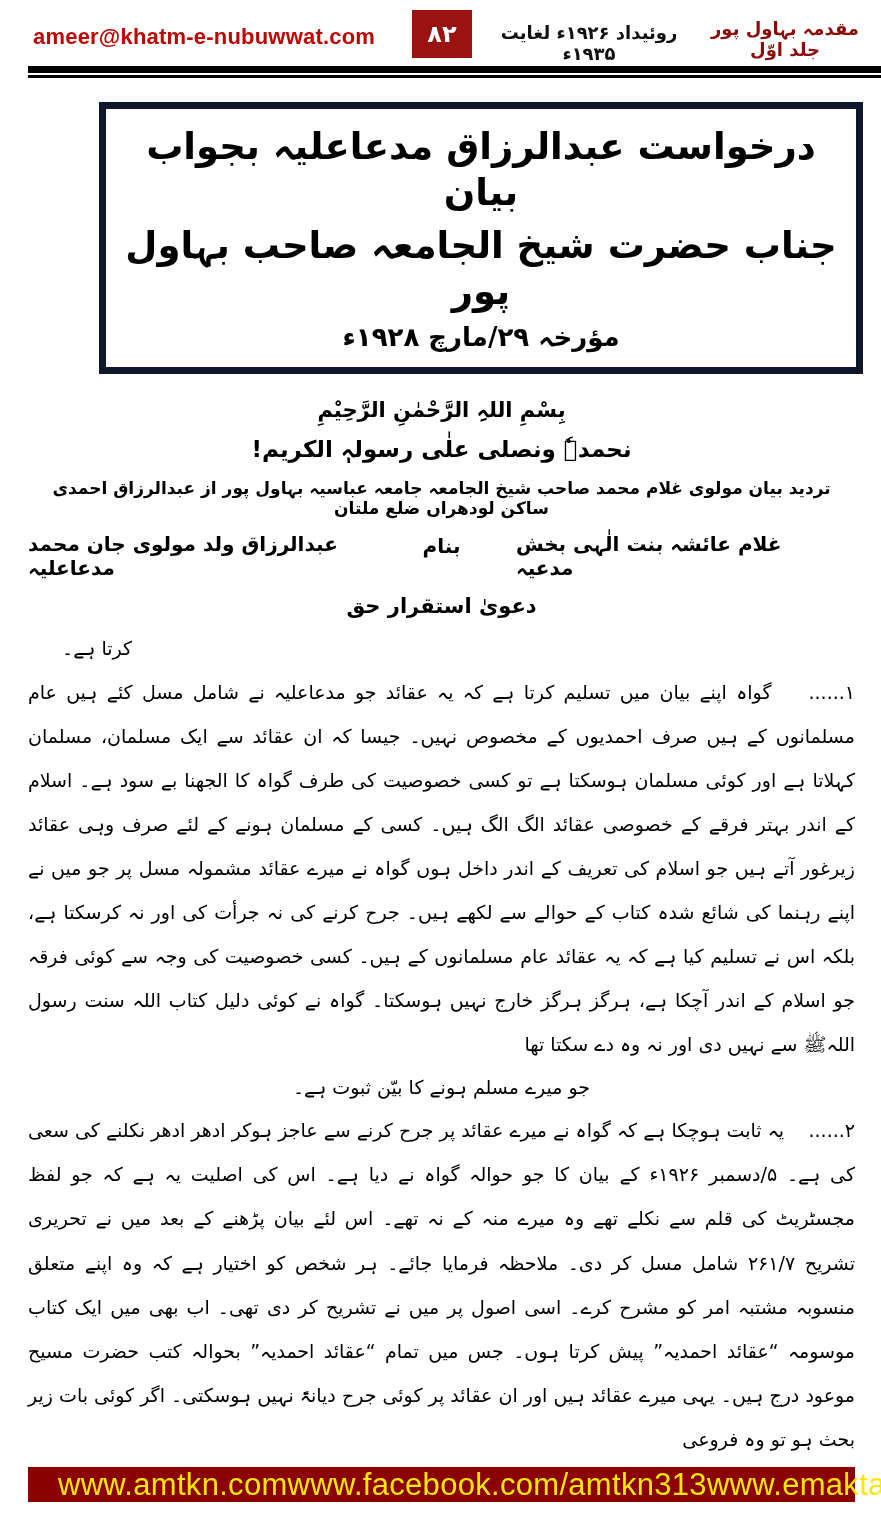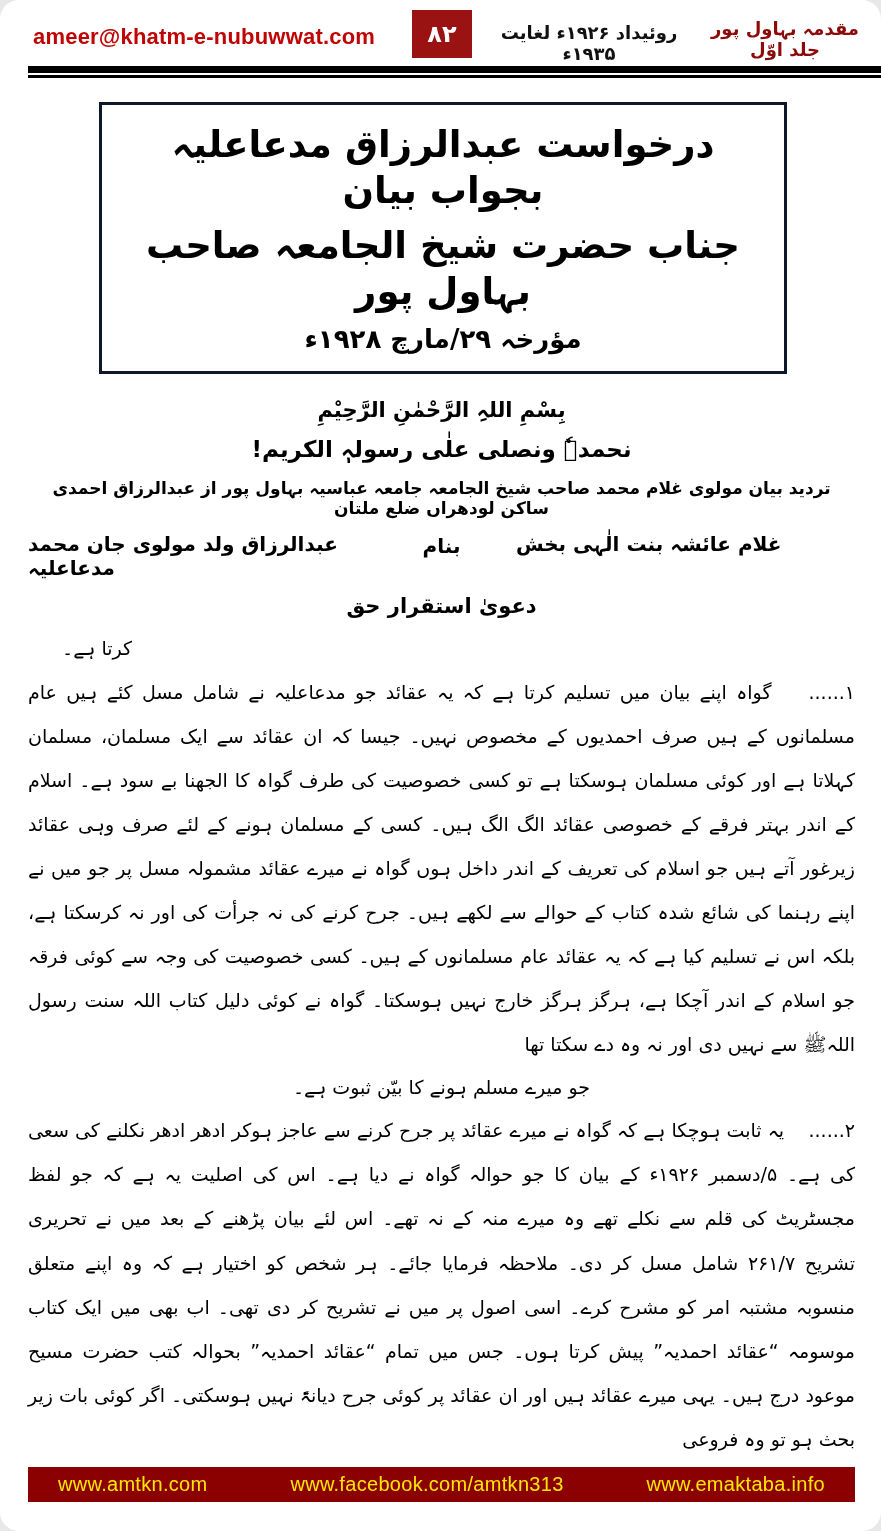--- a/index.html
+++ b/index.html
@@ -1,19 +1,19 @@
 <!DOCTYPE html>
 <html lang="ur"><head>
 <meta charset="utf-8">
 <style>
   * { margin:0; padding:0; box-sizing:border-box; }
   body { background:#e8e8e8; font-family:"DejaVu Sans", sans-serif; }
   .page {
     position:relative; width:881px; height:1531px;
-    background:#ffffff; margin:0 auto; overflow:hidden;border-radius:19px;
+    background:#ffffff; margin:0 auto; overflow:hidden;
   }
 
   
   .email {
     position:absolute; left:33px; top:24px;
     font-family:"Liberation Sans", sans-serif;
     font-size:22px; font-weight:bold; color:#c00404; letter-spacing:0.2px;
     text-decoration:none;
   }
   .page-box {
@@ -33,22 +33,22 @@
     font-size:18px; font-weight:bold; color:#8b0a0a;
   }
 
   
   .rule { position:absolute; top:66px; left:28px; right:0; }
   .rule .thick { height:7px; background:#000; }
   .rule .thin  { height:3px; background:#000; margin-top:2px; }
 
   
   .title-box {
-    position:absolute; left:99px; top:102px; width:688px; height:272px;
-    border:3px solid #0f172a;
+    position:absolute; left:99px; top:102px; width:764px; height:272px;
+    border:7px solid #0f172a;
     display:flex; flex-direction:column; align-items:center; justify-content:space-evenly;
     direction:rtl; text-align:center; padding:8px 14px;
   }
   .title-line { font-size:37px; font-weight:bold; color:#000; line-height:1.25; }
   .title-date { font-size:26px; font-weight:bold; color:#000; }
 
   
   .content {
     position:absolute; top:398px; left:28px; right:26px;
     direction:rtl; color:#000;
@@ -73,21 +73,21 @@
 
   
   .footer {
     position:absolute; left:28px; right:26px; top:1467px; height:35px;
     background:#8b0000;
     display:flex; align-items:center; justify-content:space-between;
     padding:0 30px;
   }
   .footer a {
     font-family:"Liberation Sans", sans-serif;
-    font-size:20px; color:#ffe800; text-decoration:none; letter-spacing:0.3px;
+    font-size:31px; color:#ffe800; text-decoration:none; letter-spacing:0.3px;
   }
 </style>
 </head>
 <body>
 
 <div class="page">
 
   <a class="email" href="#">ameer@khatm-e-nubuwwat.com</a>
   <div class="page-box">
     <span>۸۲</span>
@@ -108,20 +108,21 @@
 
   <div class="content">
 
     <div class="bismillah">بِسْمِ اللہِ الرَّحْمٰنِ الرَّحِیْمِ</div>
     <div class="hamd">نحمدہٗ ونصلی علٰی رسولہٖ الکریم!</div>
     <div class="case-title">تردید بیان مولوی غلام محمد صاحب شیخ الجامعہ جامعہ عباسیہ بہاول پور از عبدالرزاق احمدی ساکن لودھراں ضلع ملتان</div>
 
     <div class="parties">
       <div class="party">
         <div class="party-name">غلام عائشہ بنت الٰہی بخش</div>
+        <div class="party-role">مدعیہ</div>
       </div>
       <div class="vs">بنام</div>
       <div class="party">
         <div class="party-name">عبدالرزاق ولد مولوی جان محمد</div>
         <div class="party-role">مدعاعلیہ</div>
       </div>
     </div>
 
     <div class="claim-heading">دعویٰ استقرار حق</div>
 

